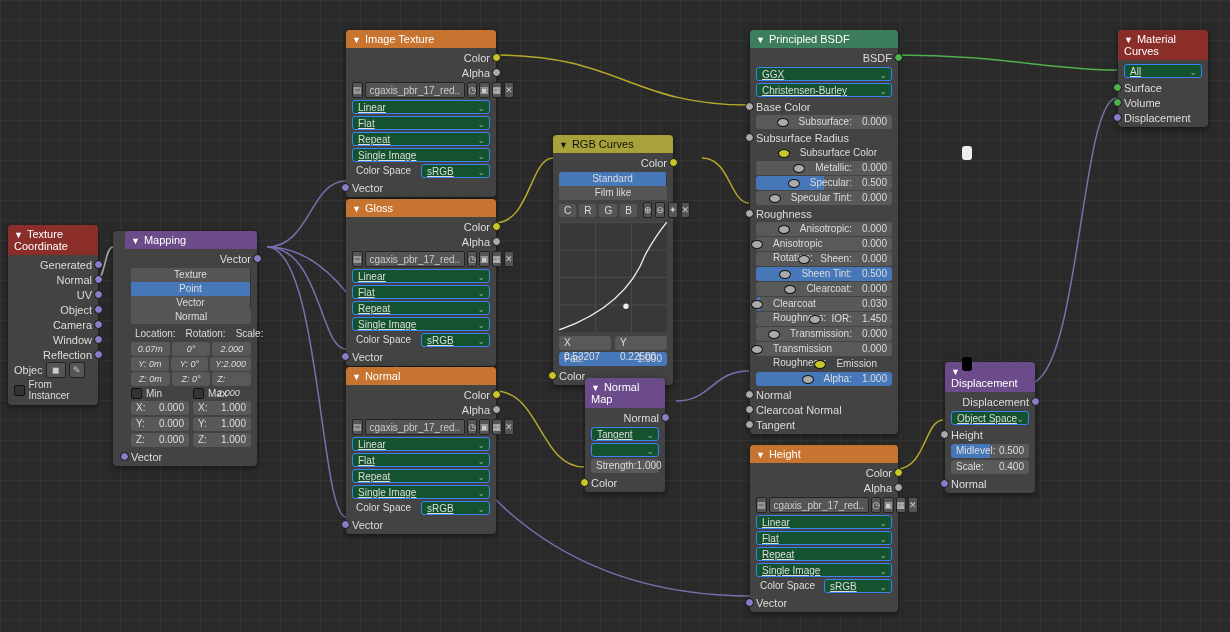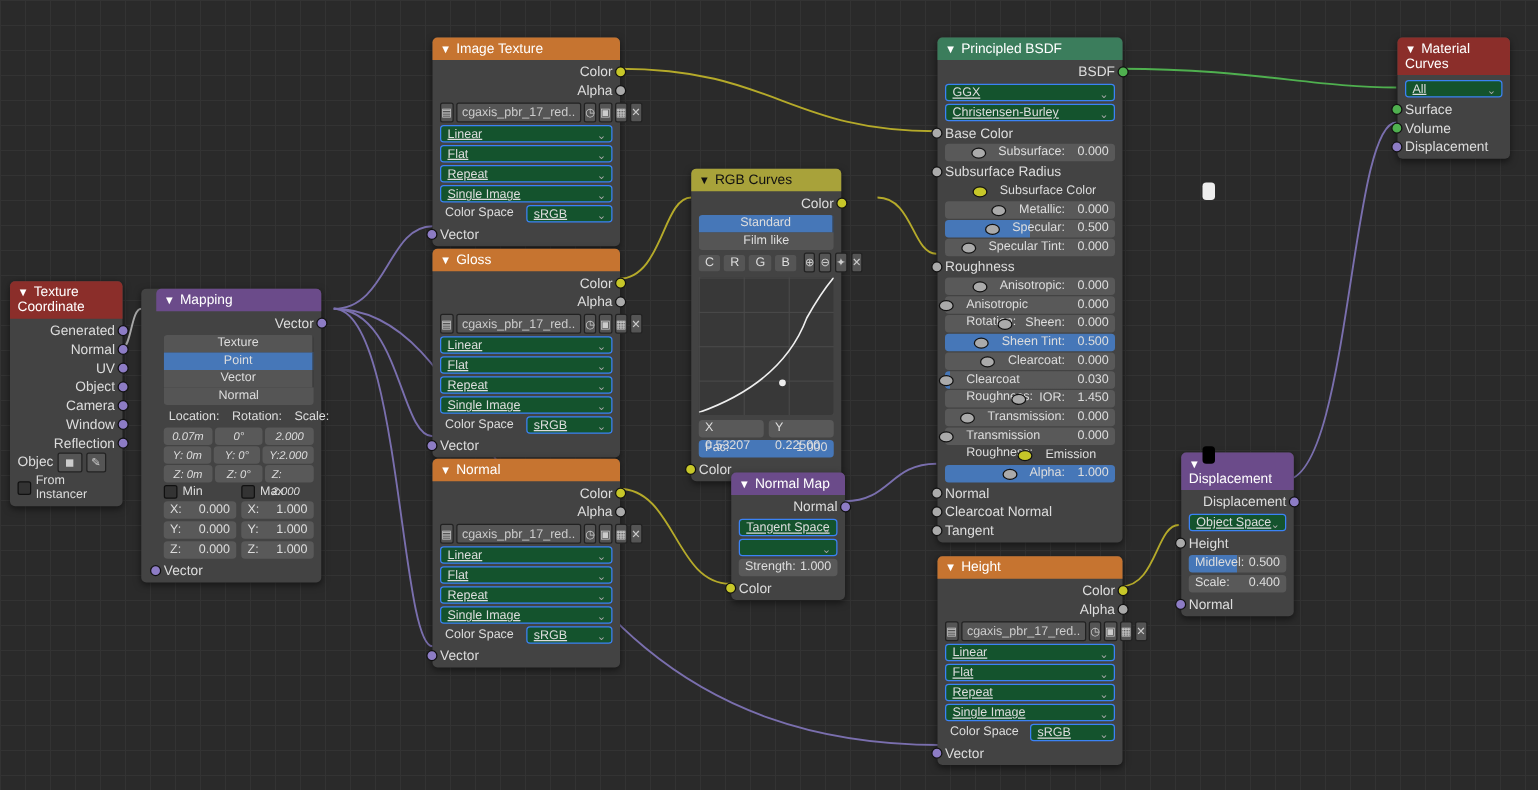--- a/index.html
+++ b/index.html
@@ -417,21 +417,21 @@
         <span>Fac:</span>
         <span>1.000</span>
       </div>
     <div class="row left">
         <span class="socket in sock-yellow" style="left:-5px;"></span>
         <span>Color</span>
       </div>
   </div>
 </div>
 
-<div class="node" style="left:585px; top:378px; width:91px;">
+<div class="node" style="left:585px; top:378px; width:80px;">
   <div class="node-header hdr-purple"><span class="tri">▼</span><span>Normal Map</span></div>
   <div class="node-body">
     <div class="row right">
         <span>Normal</span>
         <span class="socket out sock-purple"></span>
       </div>
     <div class="dropdown"><span>Tangent Space</span><span class="chev">⌄</span></div>
     <div class="dropdown" style="height:14px;">
         <span class="chev">⌄</span>
       </div>

